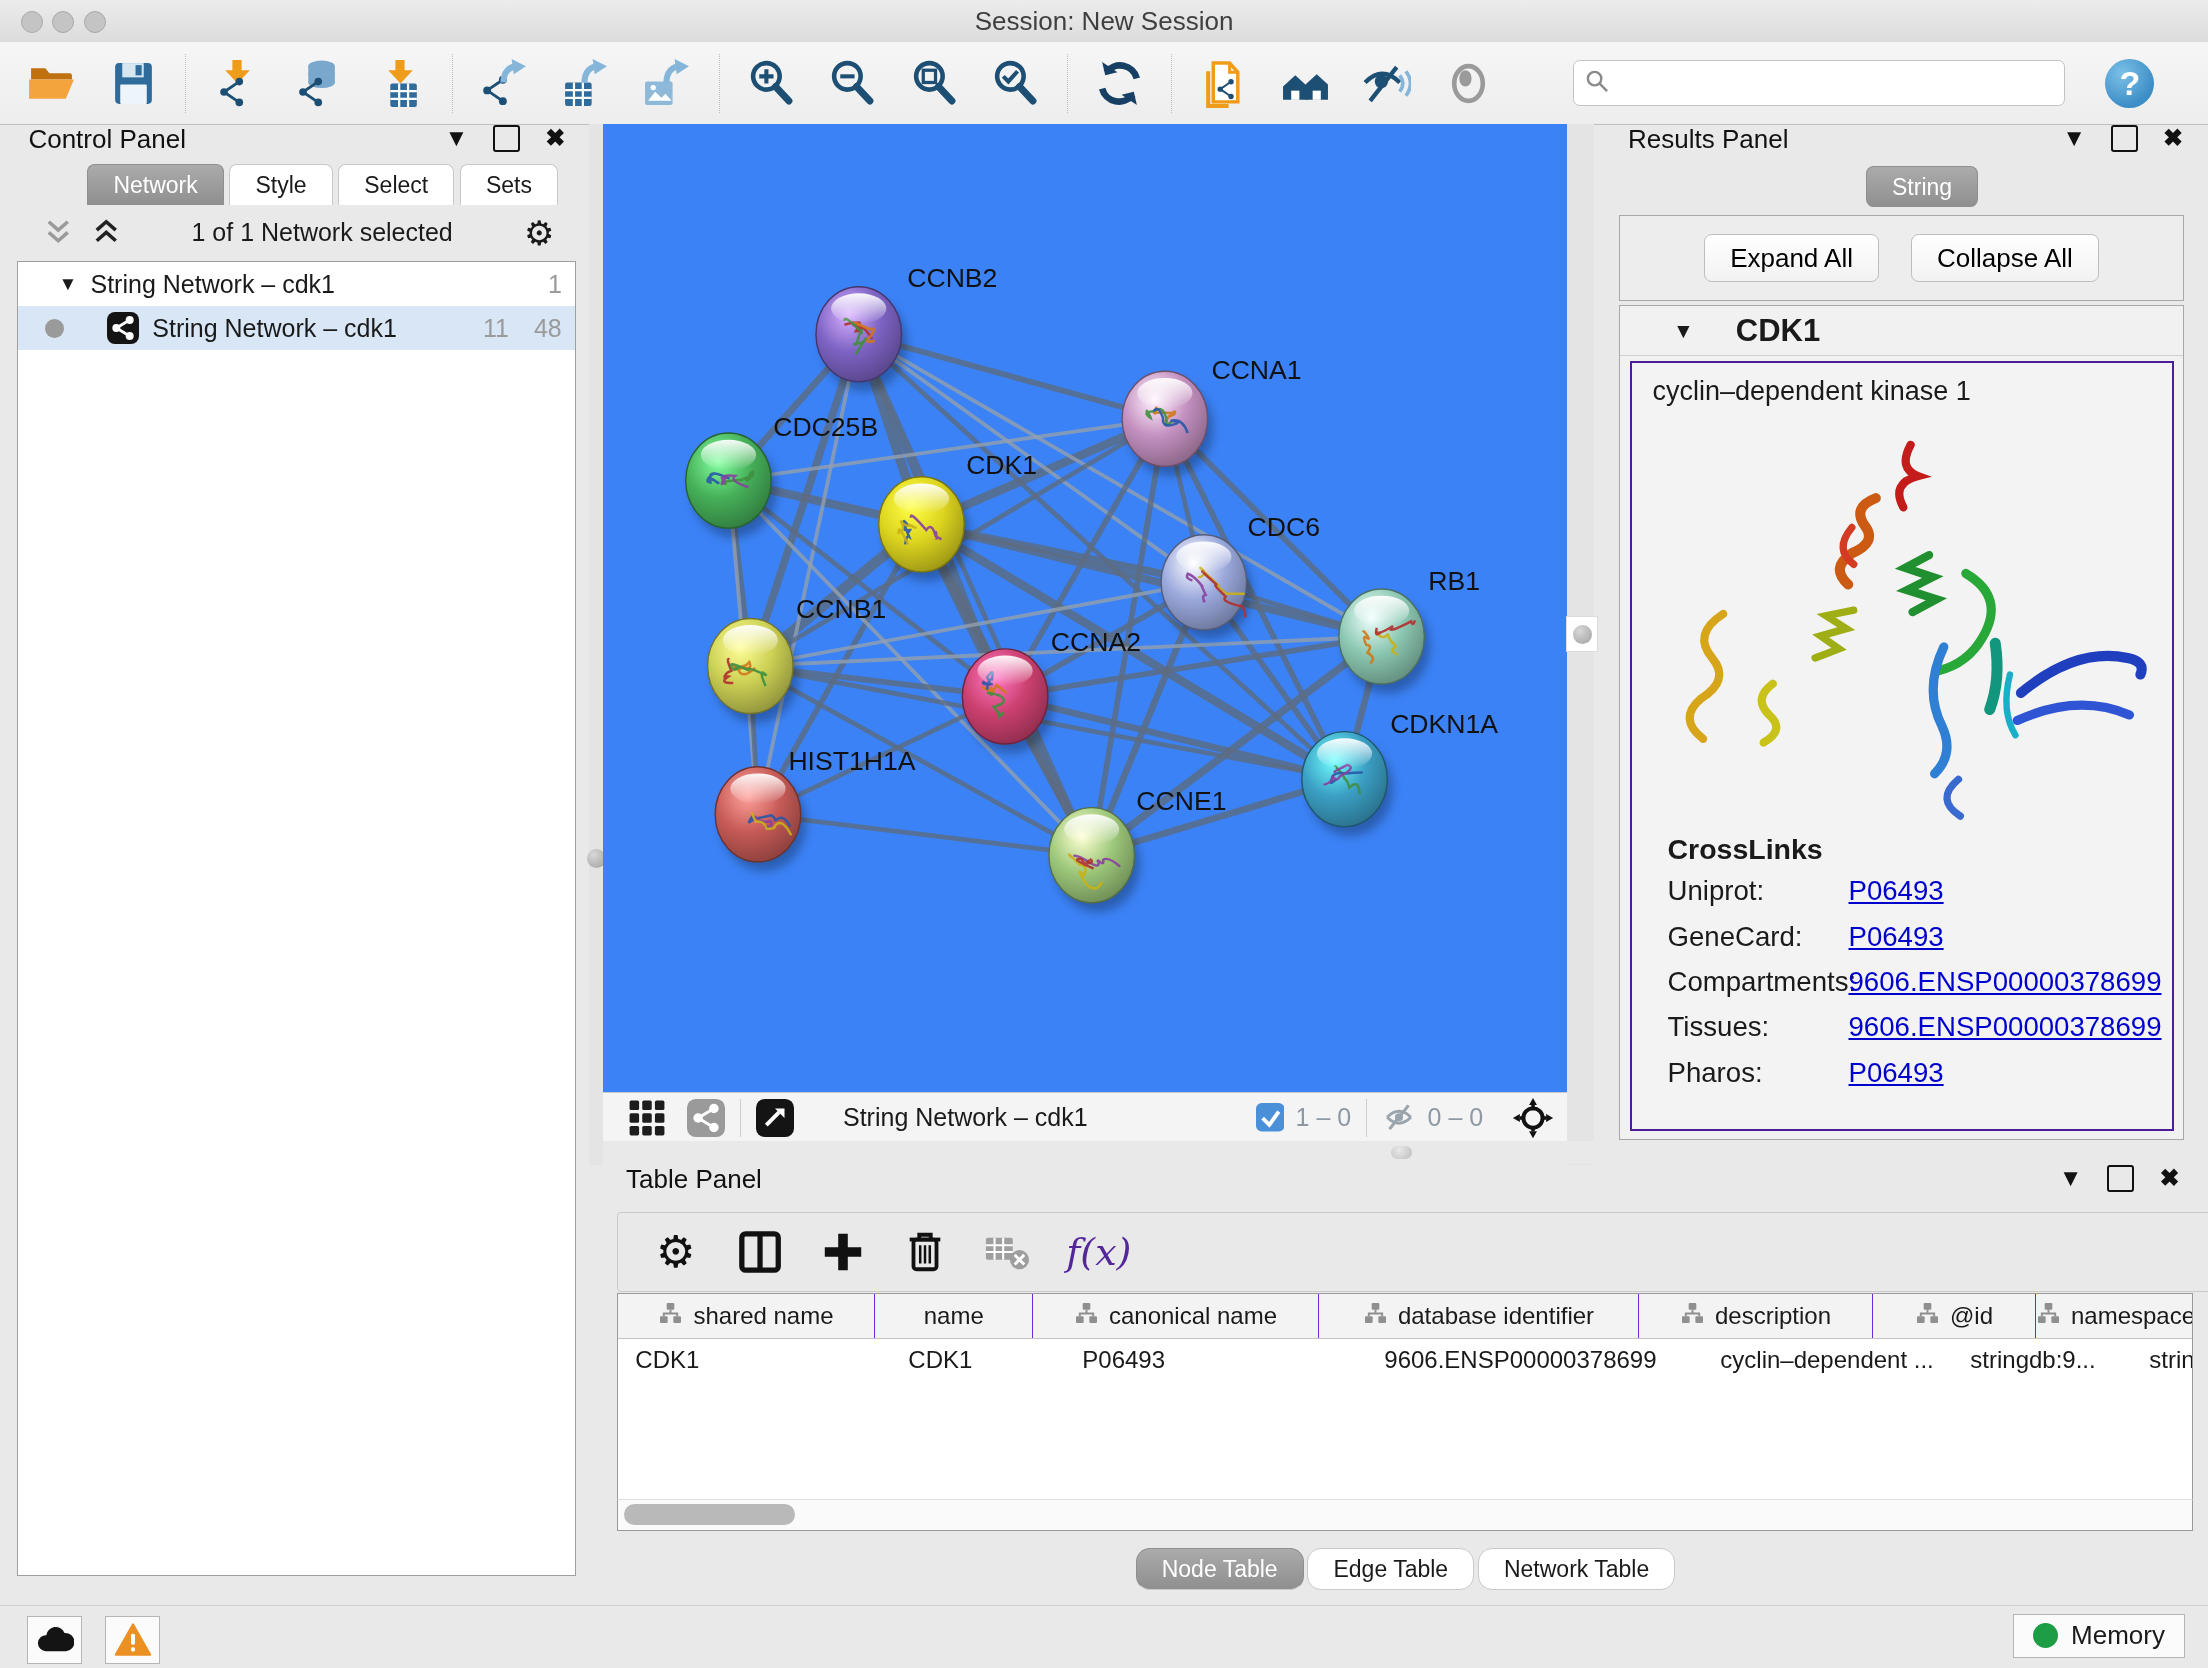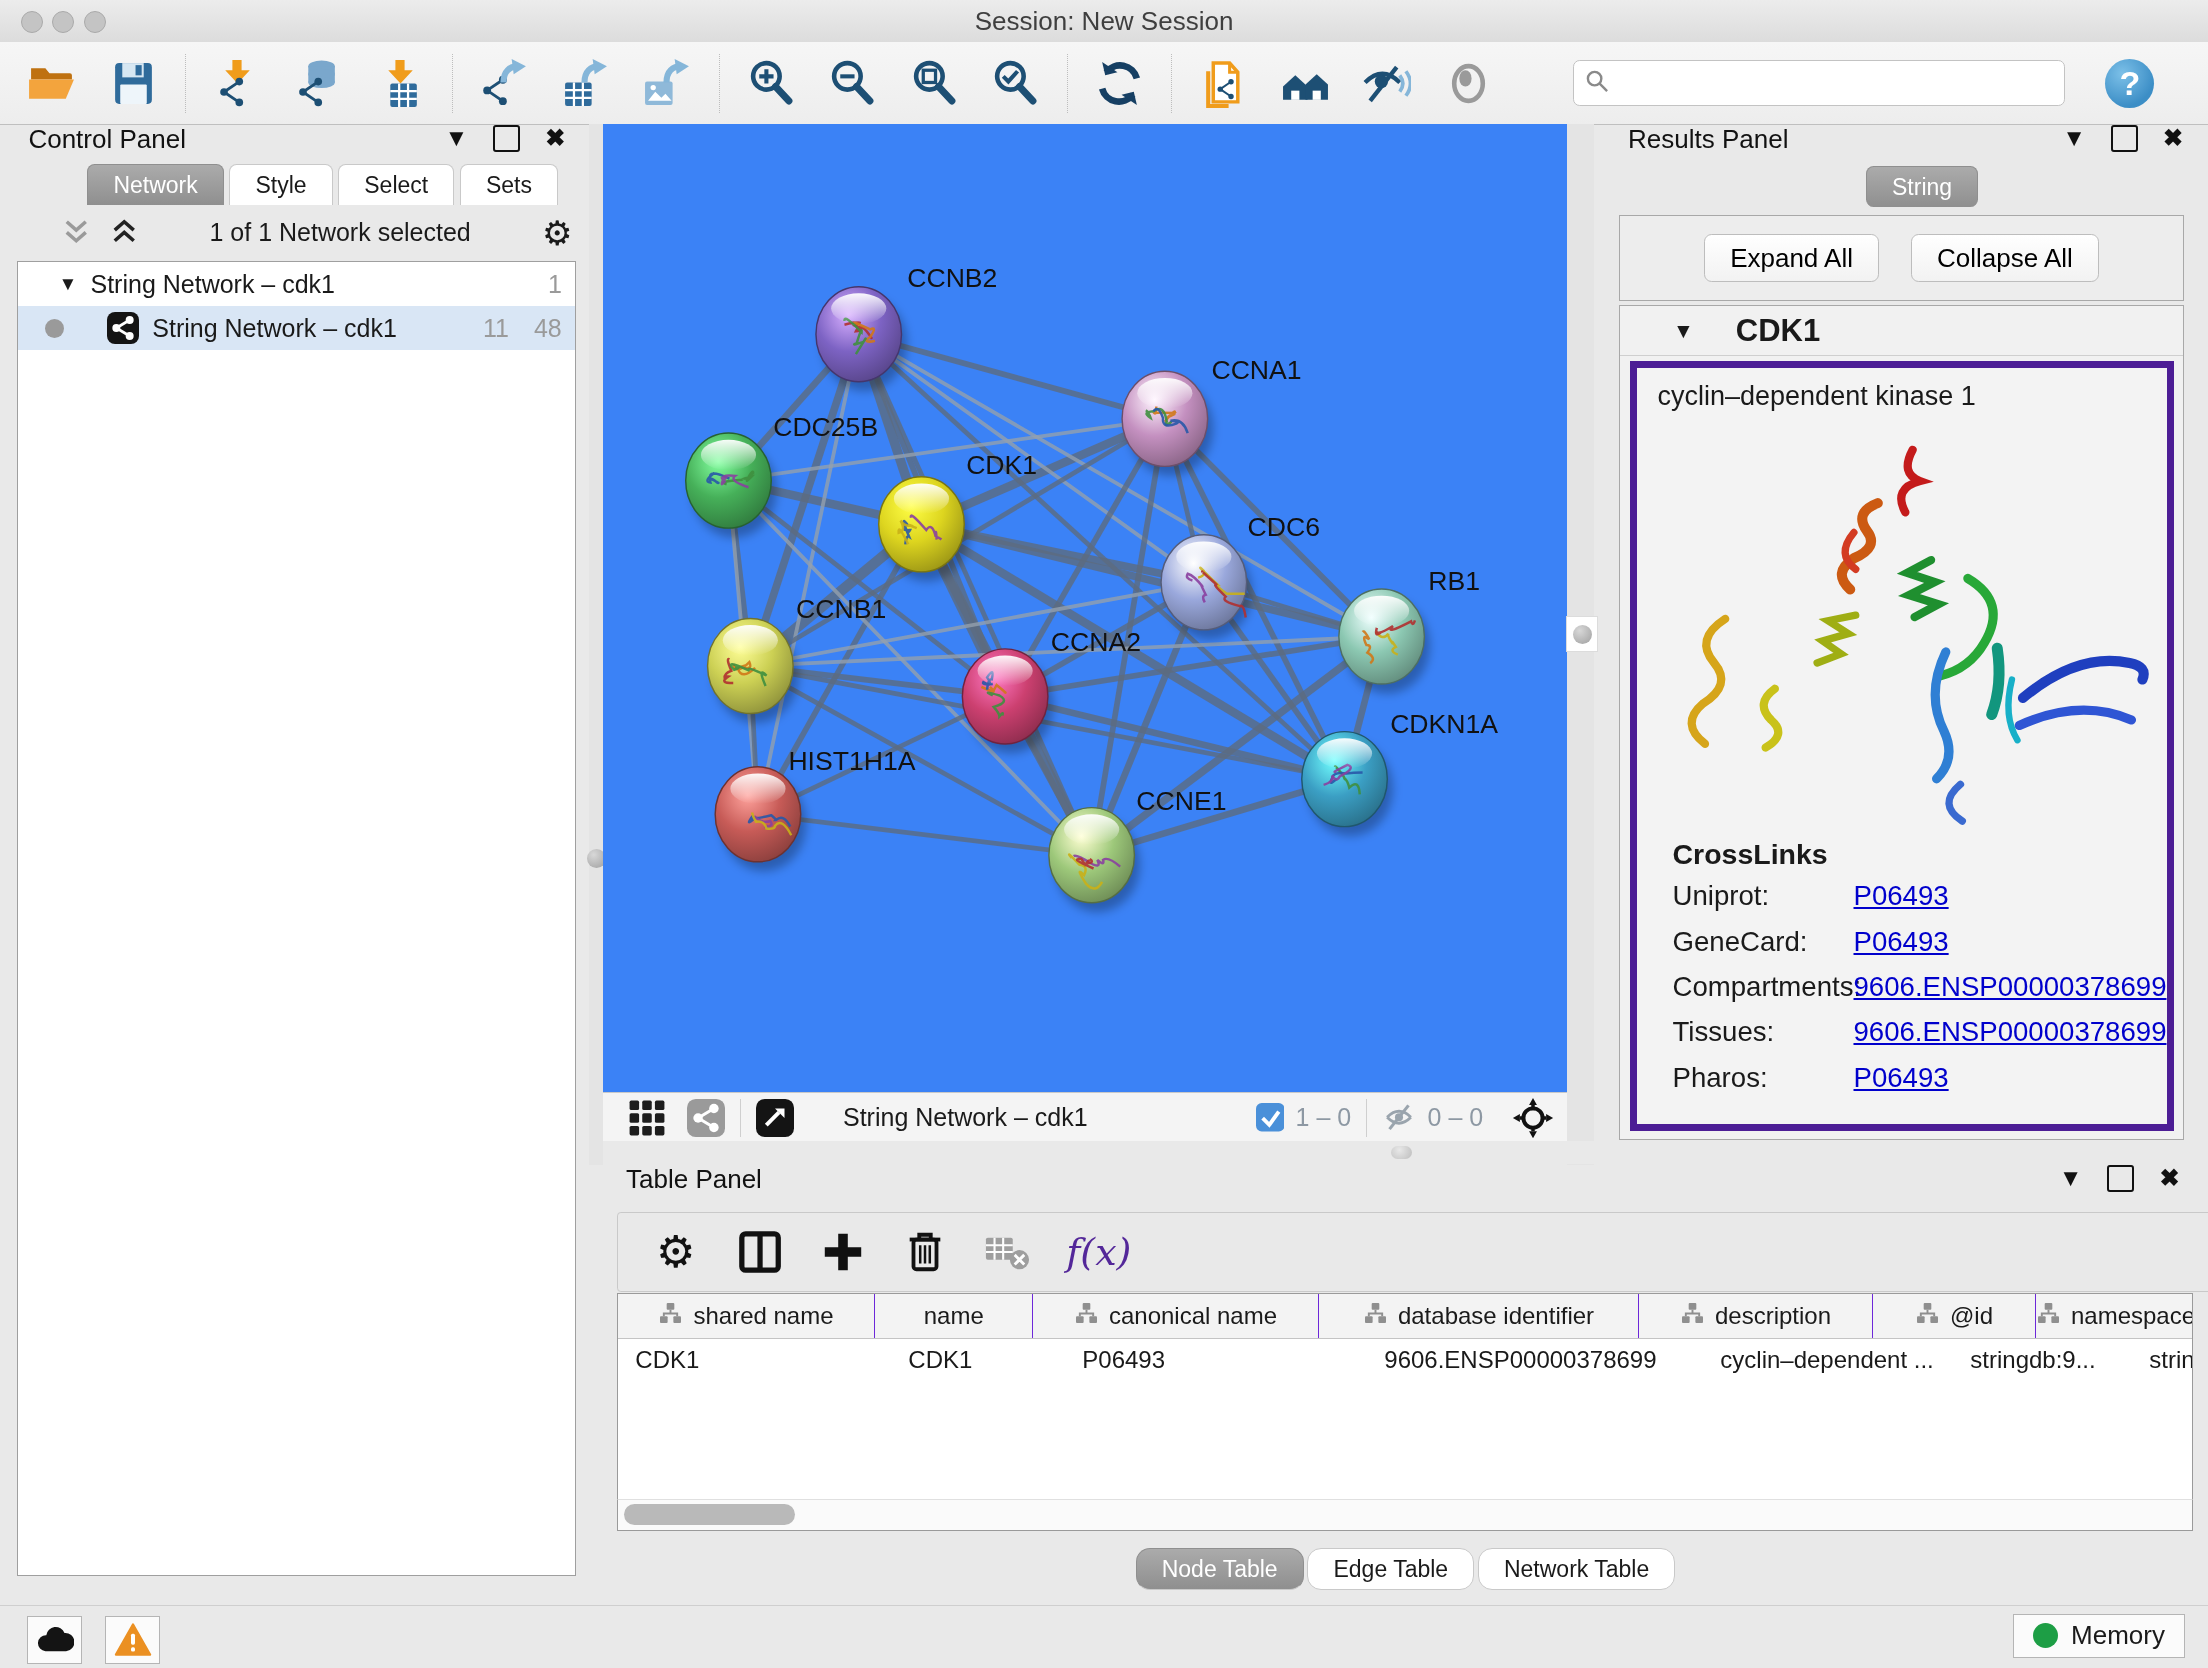--- a/index.html
+++ b/index.html
@@ -32,21 +32,21 @@
   .panel-head{height:36px;display:flex;align-items:flex-start;font-size:26px;color:#111;}
   .ph-icons{margin-left:auto;display:flex;align-items:center;gap:25px;font-size:24px;color:#111;}
   .ph-sq{width:23px;height:23px;border:2.9px solid #111;border-radius:2.9px;}
   .tab{height:40px;display:flex;align-items:center;justify-content:center;padding:0 25px;
     background:#fff;border:1px solid #c9c9c9;border-bottom:none;border-radius:7.6px 7.6px 0 0;
     font-size:23px;margin-right:5.7px;}
   .tab.active{background:linear-gradient(#ababab,#8f8f8f);color:#fff;border-color:#8f8f8f;}
   
   .control-panel{left:11.4px;top:124px;width:577px;height:1465px;}
   .cp-tabs{position:absolute;left:76px;top:40px;display:flex;}
-  .cp-bar{position:absolute;left:19px;top:84px;width:567px;height:49px;
+  .cp-bar{position:absolute;left:1px;top:84px;width:567px;height:49px;
     background:#e9e9e9;display:flex;align-items:center;}
   .cp-bar .status{flex:1;text-align:center;font-size:25px;}
   .tree-box{position:absolute;left:5.7px;top:137px;width:557px;height:1313px;background:#fff;
     border:1.9px solid #9f9f9f;}
   .tree-row{height:44px;display:flex;align-items:center;font-size:25px;gap:13.3px;padding:0 13.3px;}
   .tree-row .count{margin-left:auto;color:#9a9a9a;display:flex;gap:25px;}
   .tree-row.selected{background:#d9e6f5;}
   .net-ico{width:32px;height:32px;}
   
   .net-view{left:603px;top:124px;width:964px;height:968px;background:#3b82f6;}
@@ -68,21 +68,21 @@
   .rp-tab{position:absolute;left:272px;top:42px;}
   .rp-box{position:absolute;left:25px;top:91px;width:563px;border:1.9px solid #a8a8a8;background:#ededed;}
   .rp-buttons{height:84px;display:flex;align-items:center;justify-content:center;gap:32px;}
   .btn{background:linear-gradient(#ffffff,#f2f2f2);border:1px solid #bdbdbd;border-radius:7.6px;
     font-size:26px;padding:7.6px 25px;}
   .entry-box{position:absolute;left:25px;top:181px;width:563px;height:833px;
     border:1.9px solid #a8a8a8;background:#f1f1f1;}
   .entry-head{height:49px;display:flex;align-items:center;gap:42px;padding-left:53px;
     font-size:31px;font-weight:bold;border-bottom:1px solid #cfcfcf;}
   .entry-body{position:absolute;left:9.5px;top:55px;right:9.5px;bottom:7.6px;background:#f3f3f3;
-    border:7px solid #4c1d95;}
+    border:2px solid #4c1d95;}
   .entry-desc{font-size:27px;padding:13.3px 0 0 21px;}
   .crosslinks{font-family:Liberation Sans, sans-serif;padding-left:36px;}
   .cl-title{font-size:28.5px;font-weight:bold;margin-bottom:9.5px;}
   .cl-row{display:flex;font-size:27.6px;margin-bottom:13.3px;}
   .cl-label{width:181px;}
   .cl-link{color:#0000cc;text-decoration:underline;}
   
   .table-panel{left:603px;top:1164px;width:1605px;height:441px;}
   .tp-toolbar{position:absolute;left:14.3px;top:48px;width:1574px;height:78px;background:#e9e9e9;
     border:1px solid #c9c9c9;border-radius:3.8px;display:flex;align-items:center;gap:36px;padding-left:38px;}

